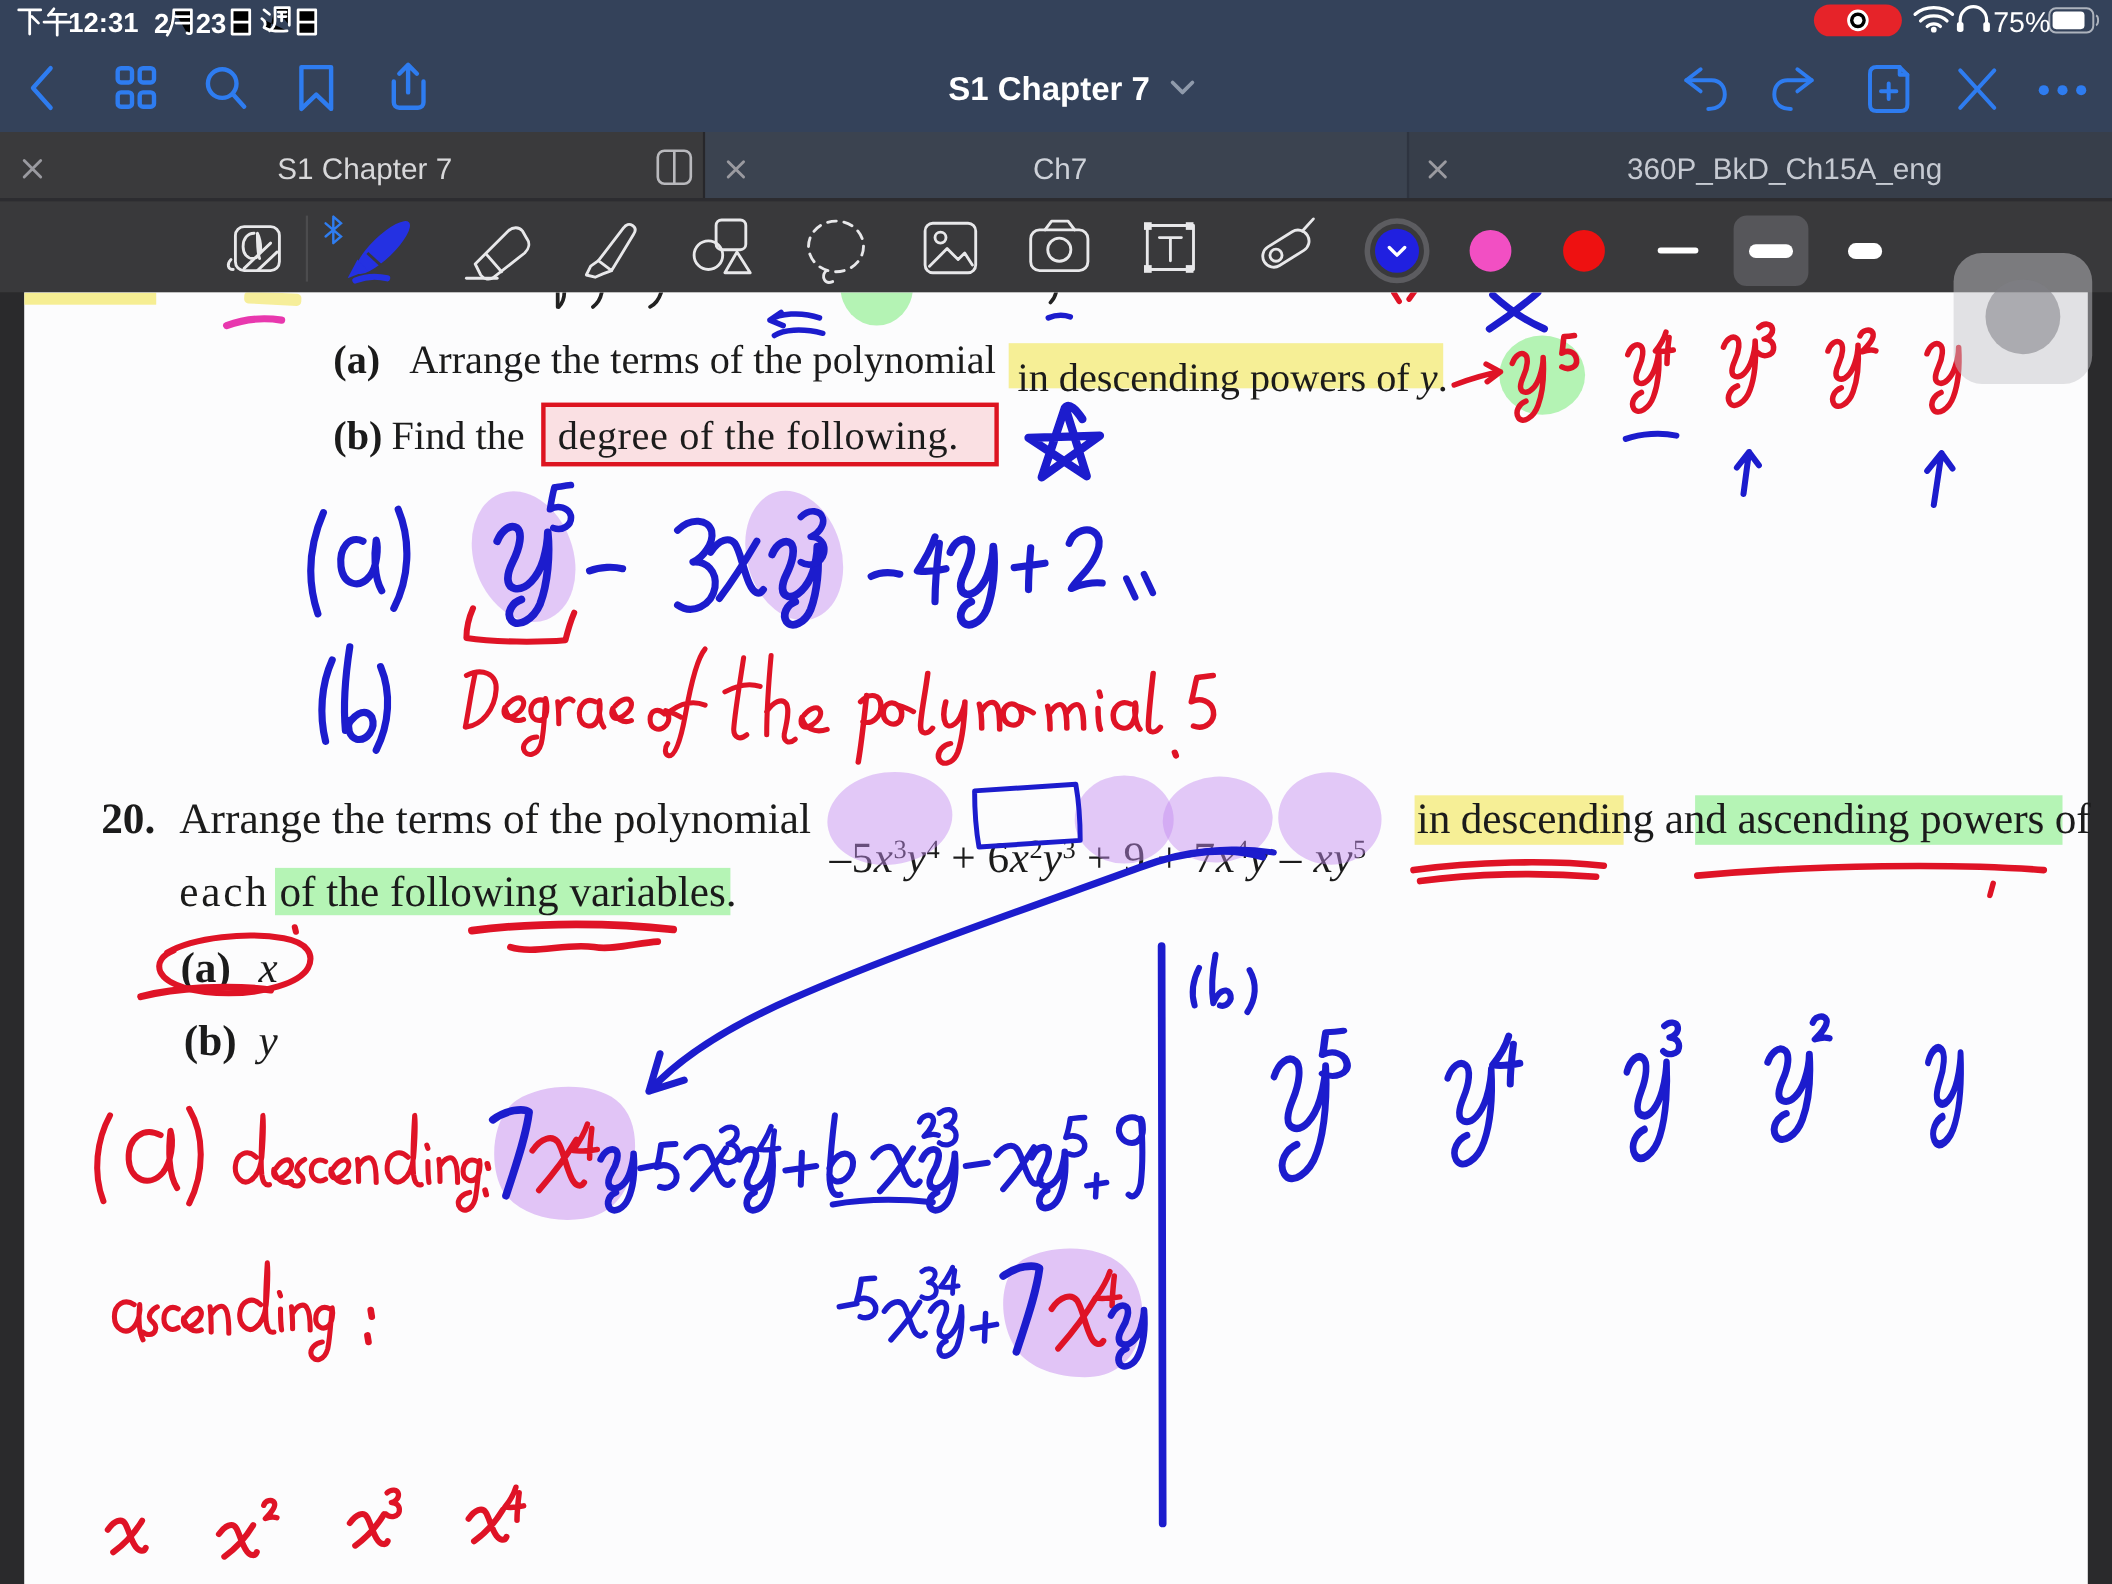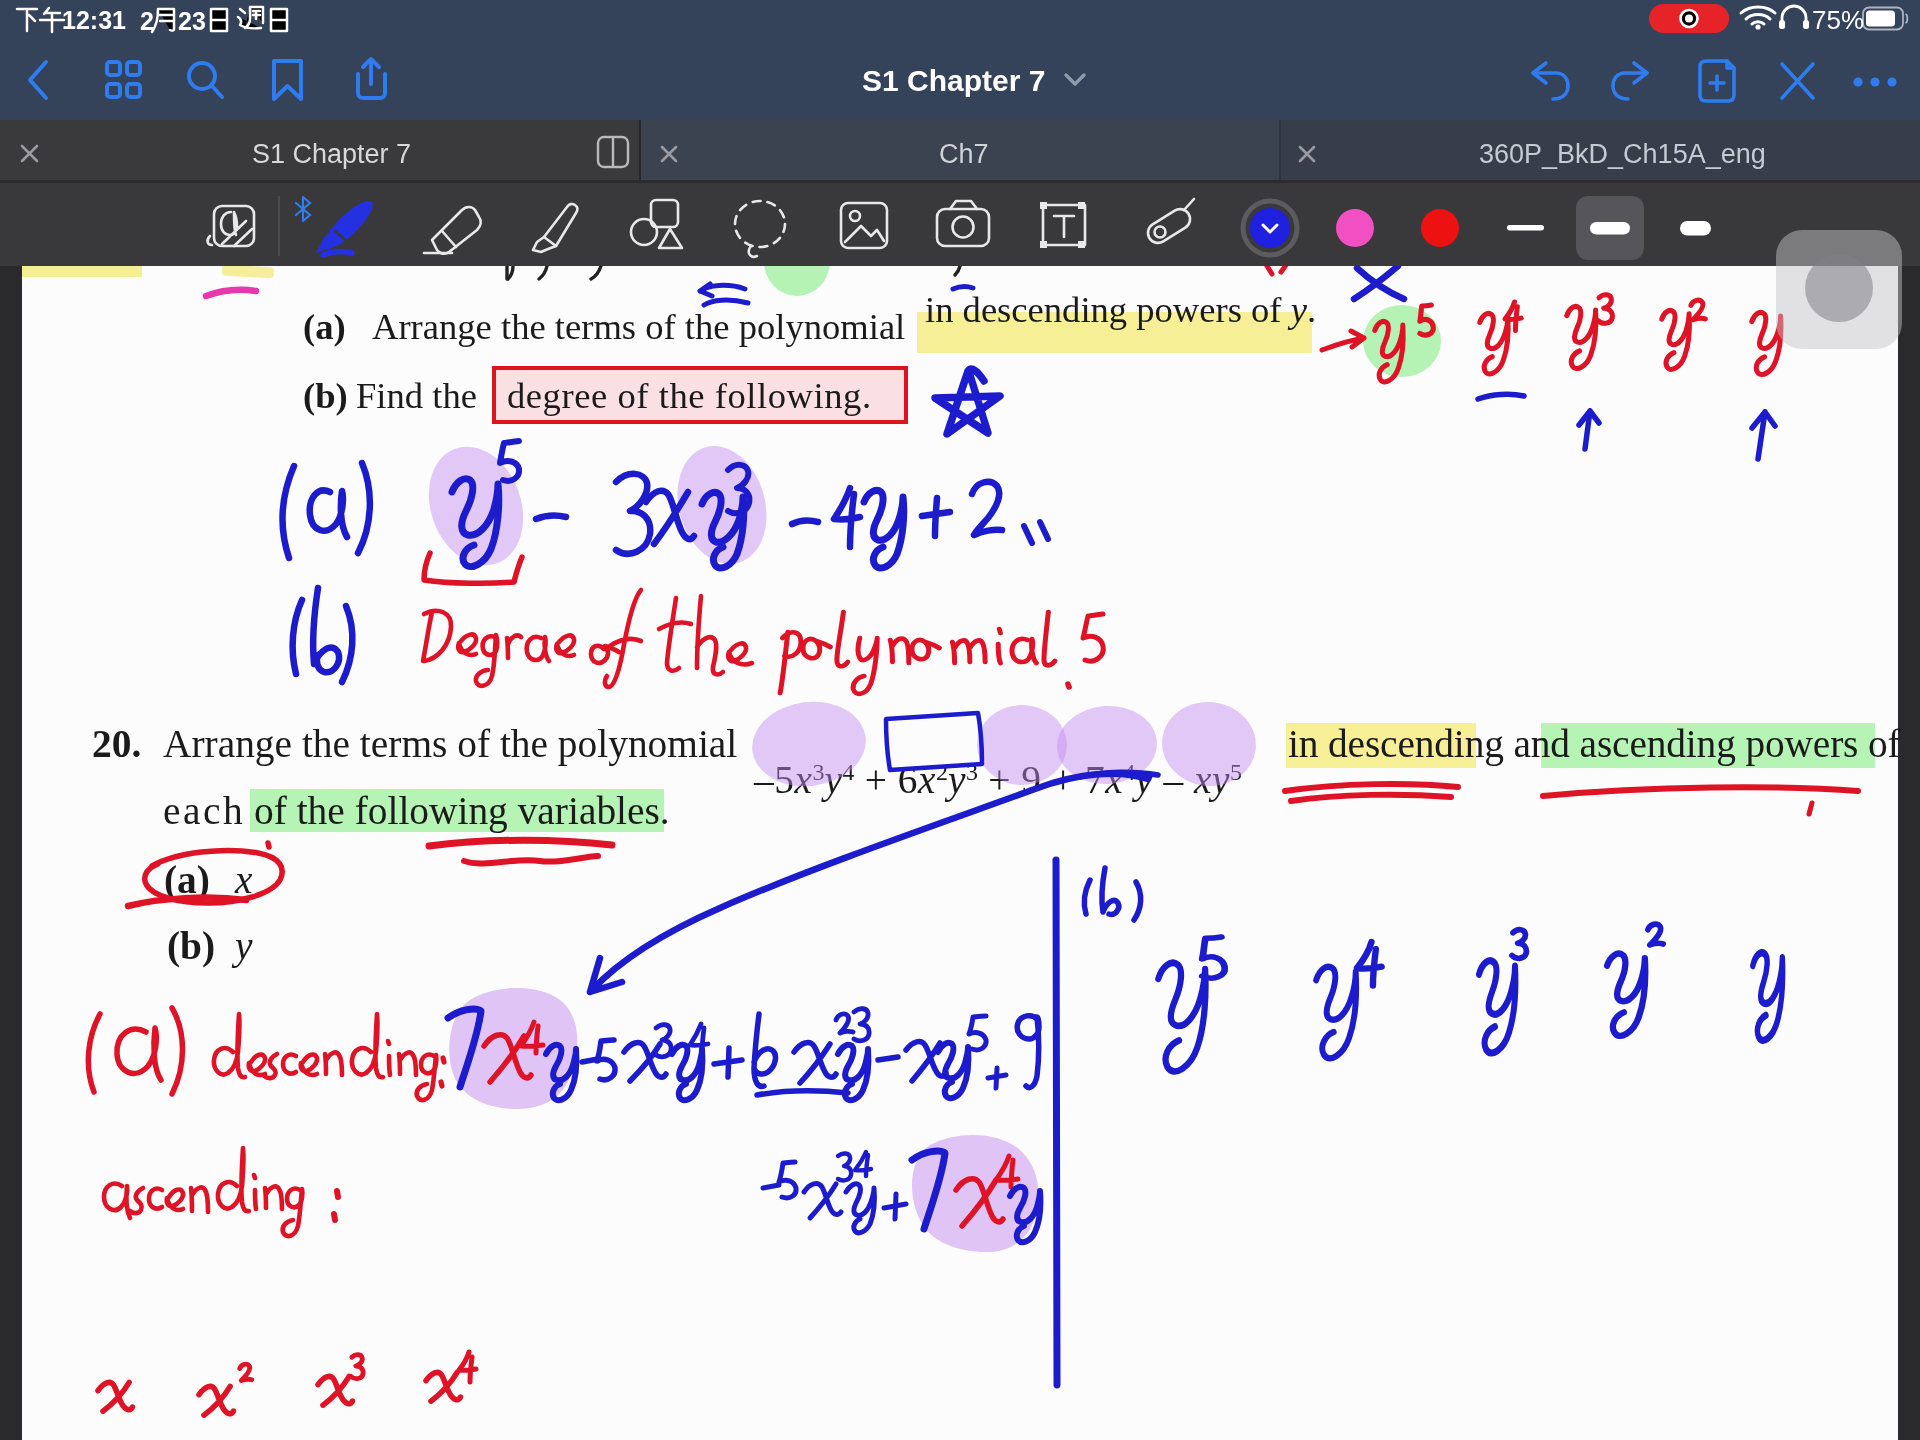--- a/index.html
+++ b/index.html
@@ -12,21 +12,21 @@
 #ann{position:absolute;left:0;top:0;z-index:5}
 #knob{position:absolute;left:1776px;top:230px;width:126px;height:119px;background:rgba(196,196,201,.48);border-radius:26px;z-index:8}
 #knob:after{content:"";position:absolute;left:29px;top:24px;width:68px;height:68px;border-radius:50%;background:rgba(128,128,133,.55)}
 </style></head>
 <body>
 <div id="paper"></div>
 
 <div class="pt" style="left:303px;top:309px"><b>(a)</b></div>
 <div class="pt" style="left:372px;top:309px">Arrange the terms of the polynomial</div>
 <div style="position:absolute;left:917px;top:312px;width:395px;height:41px;background:rgba(244,234,120,.78)"></div>
-<div class="pt" style="left:925px;top:292px">in descending powers of <i>y</i>.</div>
+<div class="pt" style="left:925px;top:325px">in descending powers of <i>y</i>.</div>
 <div class="pt" style="left:303px;top:378px"><b>(b)</b></div>
 <div class="pt" style="left:356px;top:378px">Find the</div>
 <div style="position:absolute;left:492px;top:366px;width:408px;height:50px;background:rgba(242,140,150,.25);border:4px solid #dd1420;z-index:2"></div>
 <div class="pt" style="left:507px;top:378px;z-index:3;letter-spacing:0.55px">degree of the following.</div>
 
 <div class="pt f2" style="left:92px;top:725px"><b>20.</b></div>
 <div class="pt f2" style="left:163px;top:725px">Arrange the terms of the polynomial</div>
 <div class="pt f2" style="left:754px;top:761px;letter-spacing:0.5px">–5<i>x</i><sup>3</sup><i>y</i><sup>4</sup> + 6<i>x</i><sup>2</sup><i>y</i><sup>3</sup> + 9 + 7<i>x</i><sup>4</sup><i>y</i> – <i>xy</i><sup>5</sup></div>
 <div style="position:absolute;left:1286px;top:723px;width:190px;height:45px;background:rgba(244,234,120,.78)"></div>
 <div style="position:absolute;left:1541px;top:723px;width:334px;height:45px;background:rgba(110,235,110,.5)"></div>

